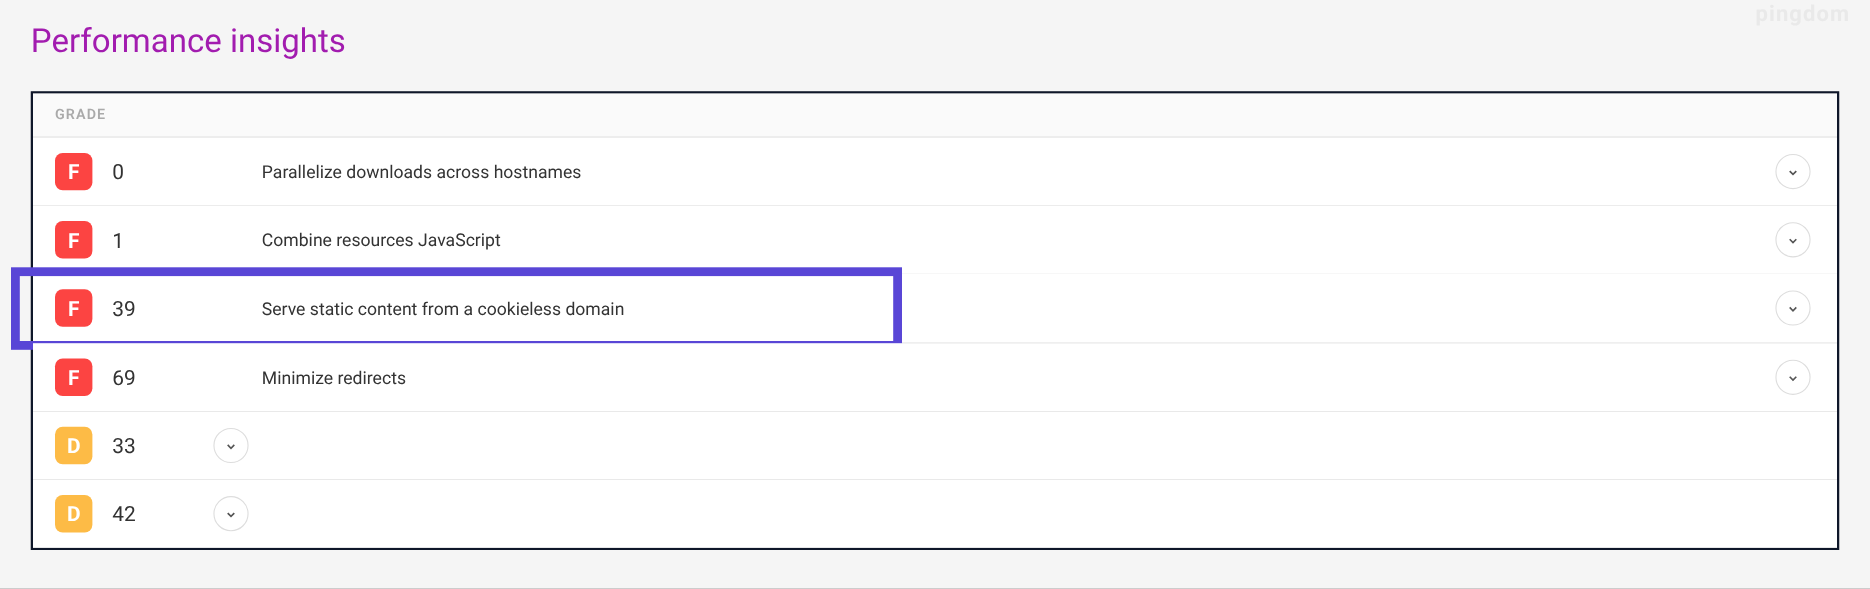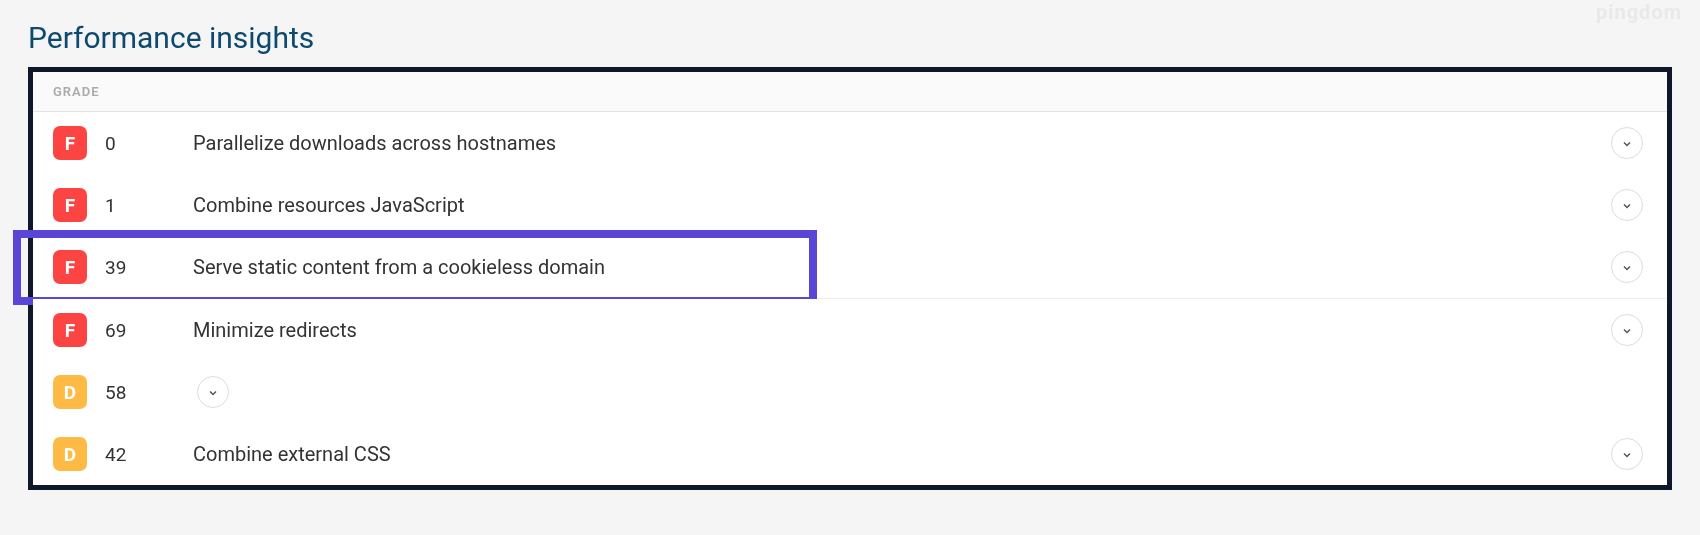--- a/index.html
+++ b/index.html
@@ -8,26 +8,26 @@
     background: #f5f5f5;
     color: #333;
     width: 1700px;
   }
   .container {
     padding: 20px 28px 0 28px;
   }
   .page-title {
     font-size: 30px;
     font-weight: 400;
-    color: #0c4a6e;
-    margin-bottom: 12px;
+    color: #a21caf;
+    margin-bottom: 28px;
   }
   .table {
     background: #a3a3a3;
-    border: 5px solid #0f172a;
+    border: 2px solid #0f172a;
   }
   .table-header {
     display: flex;
     align-items: center;
     padding: 12px 20px;
     background: #fafafa;
     border-bottom: 1px solid #e5e5e5;
     font-size: 13px;
     font-weight: 600;
     letter-spacing: 1px;
@@ -65,22 +65,23 @@
     font-size: 19px;
   }
   .grade-F { background: #fc4442; }
   .grade-D { background: #fdbb46; }
   .grade-score {
     font-size: 19px;
     color: #333;
   }
   .suggestion-cell {
     flex: 1;
-    font-size: 20px;
-    color: #333;
+    font-size: 16px;
+    color: #333;
+    margin-left: 48px;
   }
   .expand-cell {
     width: 40px;
     display: flex;
     justify-content: center;
   }
   .expand-btn {
     width: 32px;
     height: 32px;
     border-radius: 50%;
@@ -188,38 +189,37 @@
                     <polyline points="6 9 12 15 18 9"></polyline>
                   </svg></span>
               </div>
             </div>
           </div>
         </div>
         <div class="row-wrapper">
           <div class="row">
             <div class="grade-cell">
               <span class="grade-badge grade-D">D</span>
-              <span class="grade-score">58</span>
+              <span class="grade-score">33</span>
             </div>
             <div class="expand-cell">
               <div class="expand-btn">
                 <span><svg viewBox="0 0 24 24" fill="none" stroke="currentColor" stroke-width="3">
                     <polyline points="6 9 12 15 18 9"></polyline>
                   </svg></span>
               </div>
             </div>
           </div>
         </div>
         <div class="row-wrapper">
           <div class="row">
             <div class="grade-cell">
               <span class="grade-badge grade-D">D</span>
               <span class="grade-score">42</span>
             </div>
-            <div class="suggestion-cell">Combine external CSS</div>
             <div class="expand-cell">
               <div class="expand-btn">
                 <span><svg viewBox="0 0 24 24" fill="none" stroke="currentColor" stroke-width="3">
                     <polyline points="6 9 12 15 18 9"></polyline>
                   </svg></span>
               </div>
             </div>
           </div>
         </div>
       </div>

